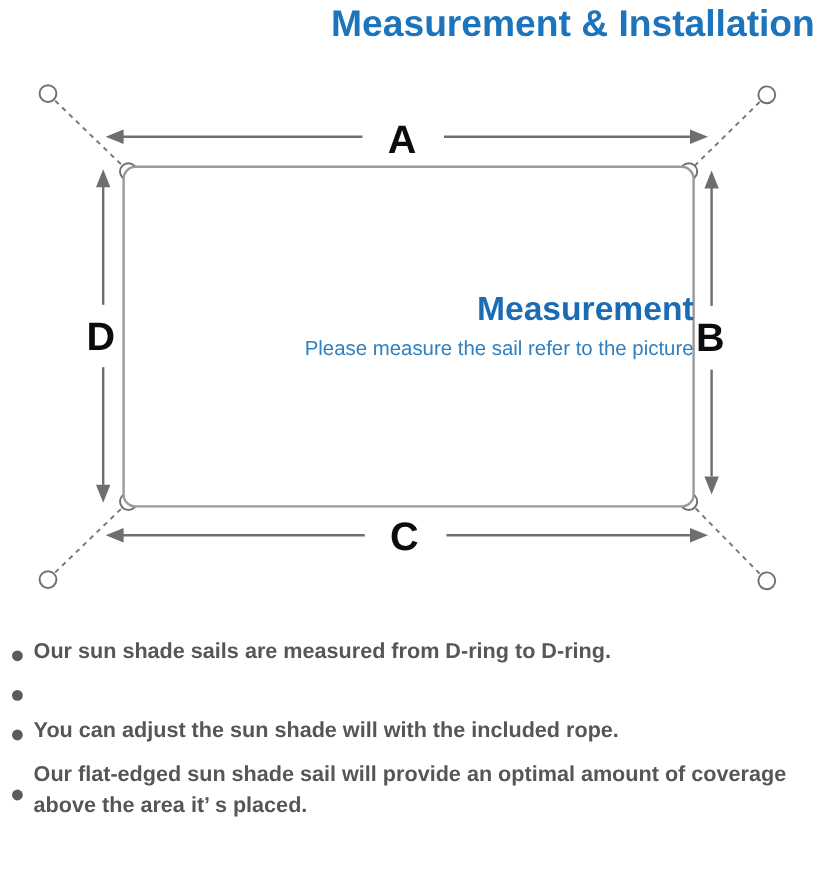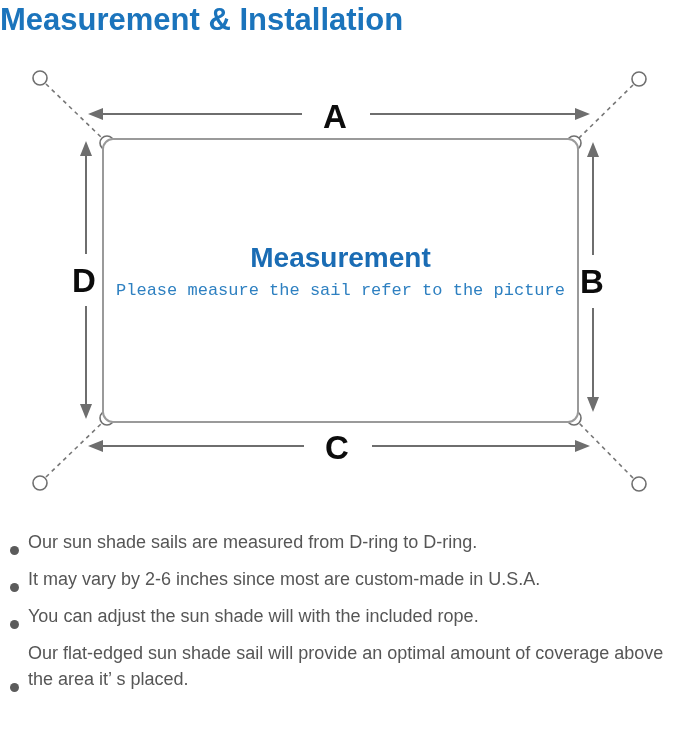--- a/index.html
+++ b/index.html
@@ -1,44 +1,44 @@
 <!DOCTYPE html>
 <html><head>
 <meta charset="utf-8">
 <style>
   html,body{margin:0;padding:0;background:#ffffff;}
   body{
     width:679px;height:739px;position:relative;overflow:hidden;
     font-family:"Liberation Sans",sans-serif;
   }
   .page-title{
-    position:absolute;top:0;left:0;width:679px;text-align:left;
+    position:absolute;top:0;left:0;width:679px;text-align:right;
     font-size:31px;font-weight:700;color:#1b74bc;margin:0;line-height:40px;
     letter-spacing:0px;
   }
   .diagram-svg{position:absolute;top:0;left:0;}
   .svg-label{
     font-family:"Liberation Sans",sans-serif;
     font-weight:700;font-size:33px;fill:#0c0c0c;
   }
   .center-text{
-    position:absolute;left:103px;top:242px;width:475px;text-align:center;
+    position:absolute;left:103px;top:242px;width:475px;text-align:right;
   }
   .center-text h2{
     margin:0;font-size:28px;font-weight:700;color:#1a6cb4;line-height:32px;
   }
   .center-text p{
-    margin:7px 0 0 0;font-size:17px;font-weight:400;color:#2e80c1;line-height:20px;font-family:Liberation Mono, monospace;
+    margin:7px 0 0 0;font-size:17px;font-weight:400;color:#2e80c1;line-height:20px;
   }
   .notes{
     position:absolute;left:10px;top:529px;width:665px;
     list-style:none;margin:0;padding:0;
   }
   .note-item{
-    display:flex;align-items:flex-end;margin-bottom:11px;
+    display:flex;align-items:center;margin-bottom:11px;font-weight:bold;
   }
   .note-dot{
     flex:none;width:9px;height:9px;border-radius:50%;
     background:#5b5b5b;margin:9px 9px 0 0;
   }
   .note-text{
     font-size:18px;line-height:26px;color:#565656;max-width:649px;
   }
 </style>
 </head>
@@ -118,21 +118,20 @@
   <p>Please measure the sail refer to the picture</p>
 </div>
 
 <ul class="notes">
   <li class="note-item">
     <span class="note-dot"></span>
     <span class="note-text">Our sun shade sails are measured from D-ring to D-ring.</span>
   </li>
   <li class="note-item">
     <span class="note-dot"></span>
-    <span class="note-text">It may vary by 2-6 inches since most are custom-made in U.S.A.</span>
   </li>
   <li class="note-item">
     <span class="note-dot"></span>
     <span class="note-text">You can adjust the sun shade will with the included rope.</span>
   </li>
   <li class="note-item">
     <span class="note-dot"></span>
     <span class="note-text">Our flat-edged sun shade sail will provide an optimal amount of coverage above the area it’ s placed.</span>
   </li>
 </ul>

